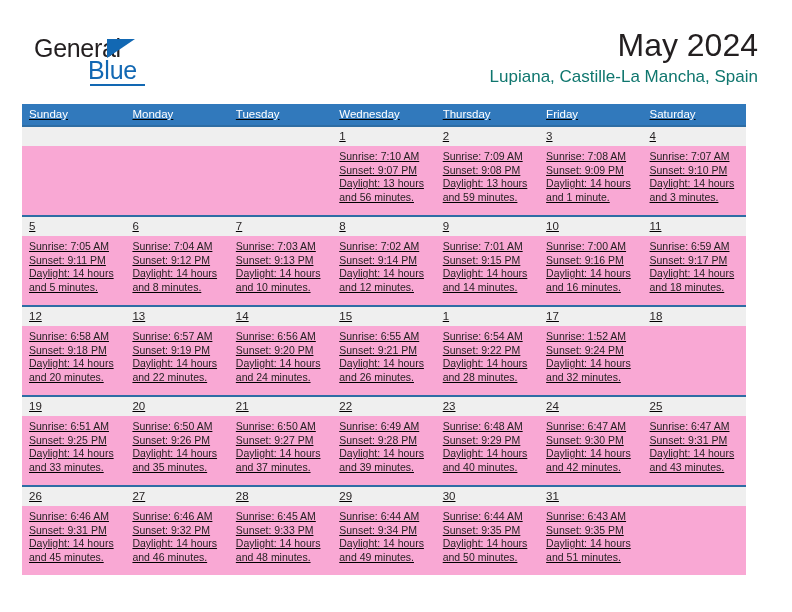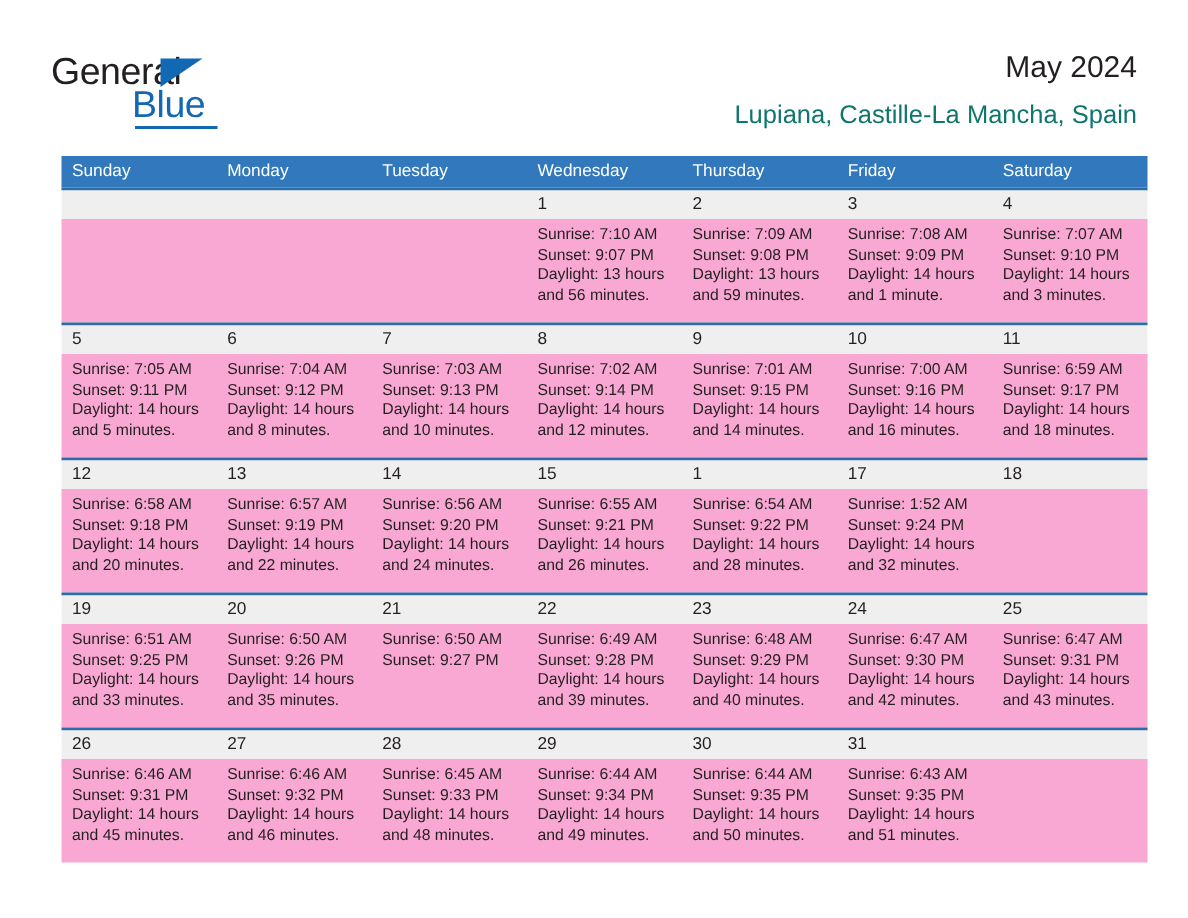--- a/index.html
+++ b/index.html
@@ -73,40 +73,41 @@
     background: #1268b3;
   }
 
   .title-block {
     position: absolute;
     right: 0;
     top: 0;
     text-align: right;
   }
   .month-title {
-    font-size: 20px;
+    font-size: 32px;
     color: #231f20;
     line-height: 34px;
     white-space: nowrap;
   }
   .location-title {
     font-size: 17px;
     color: #0f766e;
     line-height: 22px;
     margin-top: 4px;
     white-space: nowrap;
     text-align: center;
   }
 
   
   .calendar {
     position: absolute;
-    left: 41px;
+    left: 22px;
     top: 104px;
     width: 724px;
+    text-decoration: underline;
   }
   .cal-row {
     display: flex;
     width: 100%;
   }
 
   
   .weekday-row {
     background: #3179bc;
     height: 21px;
@@ -360,20 +361,21 @@
           <div class="daylight">Daylight: 14 hours and 33 minutes.</div>
         </div>
         <div class="daybody">
           <div class="line">Sunrise: 6:50 AM</div>
           <div class="line">Sunset: 9:26 PM</div>
           <div class="daylight">Daylight: 14 hours and 35 minutes.</div>
         </div>
         <div class="daybody">
           <div class="line">Sunrise: 6:50 AM</div>
           <div class="line">Sunset: 9:27 PM</div>
+          <div class="daylight">Daylight: 14 hours and 37 minutes.</div>
         </div>
         <div class="daybody">
           <div class="line">Sunrise: 6:49 AM</div>
           <div class="line">Sunset: 9:28 PM</div>
           <div class="daylight">Daylight: 14 hours and 39 minutes.</div>
         </div>
         <div class="daybody">
           <div class="line">Sunrise: 6:48 AM</div>
           <div class="line">Sunset: 9:29 PM</div>
           <div class="daylight">Daylight: 14 hours and 40 minutes.</div>

